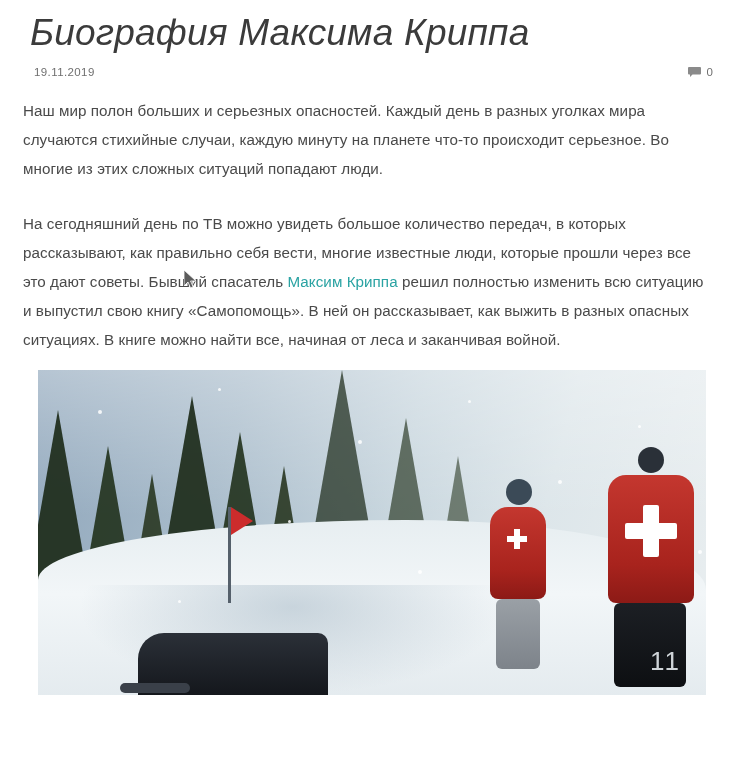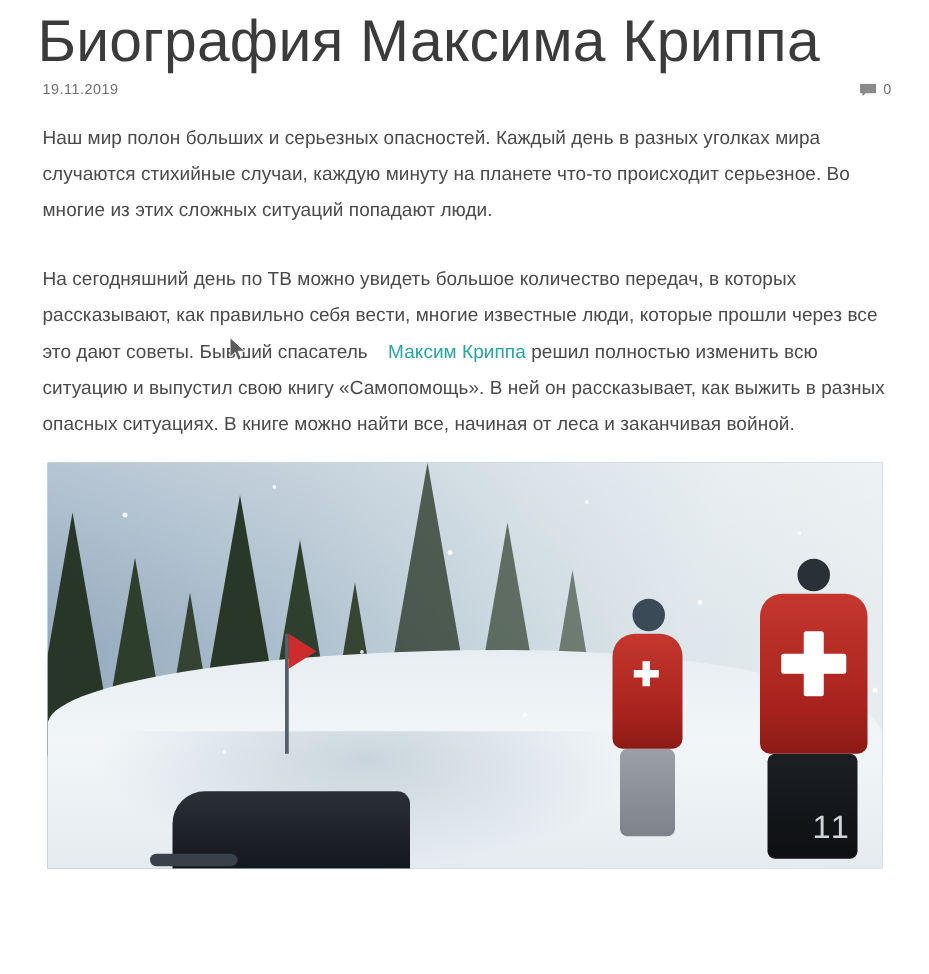--- a/index.html
+++ b/index.html
@@ -16,25 +16,26 @@
   }
   .page {
     position: relative;
     width: 743px;
     height: 779px;
     box-sizing: border-box;
   }
   .article-title {
     margin: 0;
     padding: 10px 0 0 30px;
-    font-size: 47px;
+    font-size: 37px;
     line-height: 46px;
     font-weight: 400;
     color: #3b3b3b;
     letter-spacing: 0.2px;
+    font-style: italic;
   }
   .meta-row {
     display: flex;
     align-items: center;
     justify-content: space-between;
     padding: 10px 30px 0 34px;
     box-sizing: border-box;
   }
   .meta-date {
     font-size: 11.5px;
@@ -49,35 +50,34 @@
     color: #6f6f6f;
   }
   .comment-icon {
     display: inline-block;
     width: 13px;
     height: 10px;
     position: relative;
   }
   .comment-icon svg { display: block; }
   .body-copy {
-    padding: 18px 30px 0 34px;
+    padding: 18px 30px 0 23px;
     box-sizing: border-box;
   }
   .body-copy p {
     margin: 0 0 26px 0;
     font-size: 15.2px;
     line-height: 29px;
     color: #4a4a4a;
     letter-spacing: 0.05px;
   }
   .body-copy p:last-child { margin-bottom: 0; }
   .inline-link {
     color: #2aa3a3;
     text-decoration: none;
-    margin-left: 12px;
   }
 
   
   .cursor {
     position: absolute;
     left: 184px;
     top: 270px;
     width: 14px;
     height: 20px;
     pointer-events: none;

